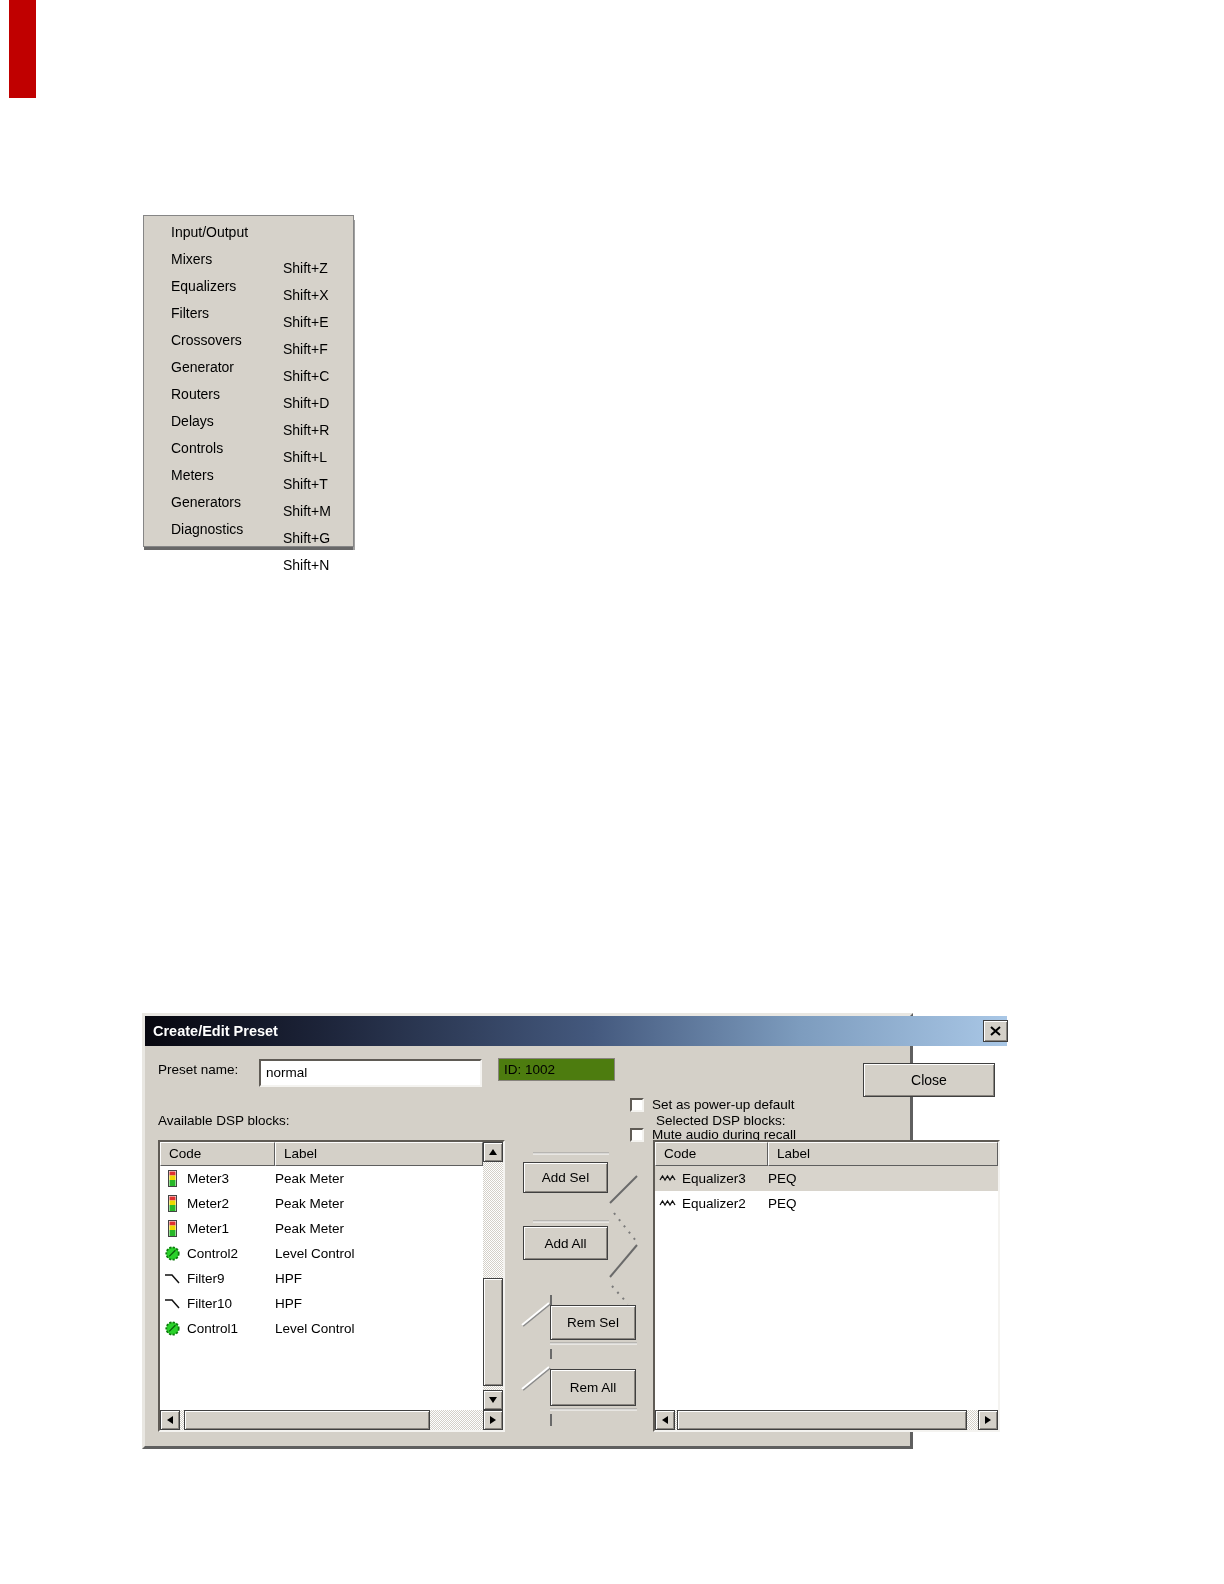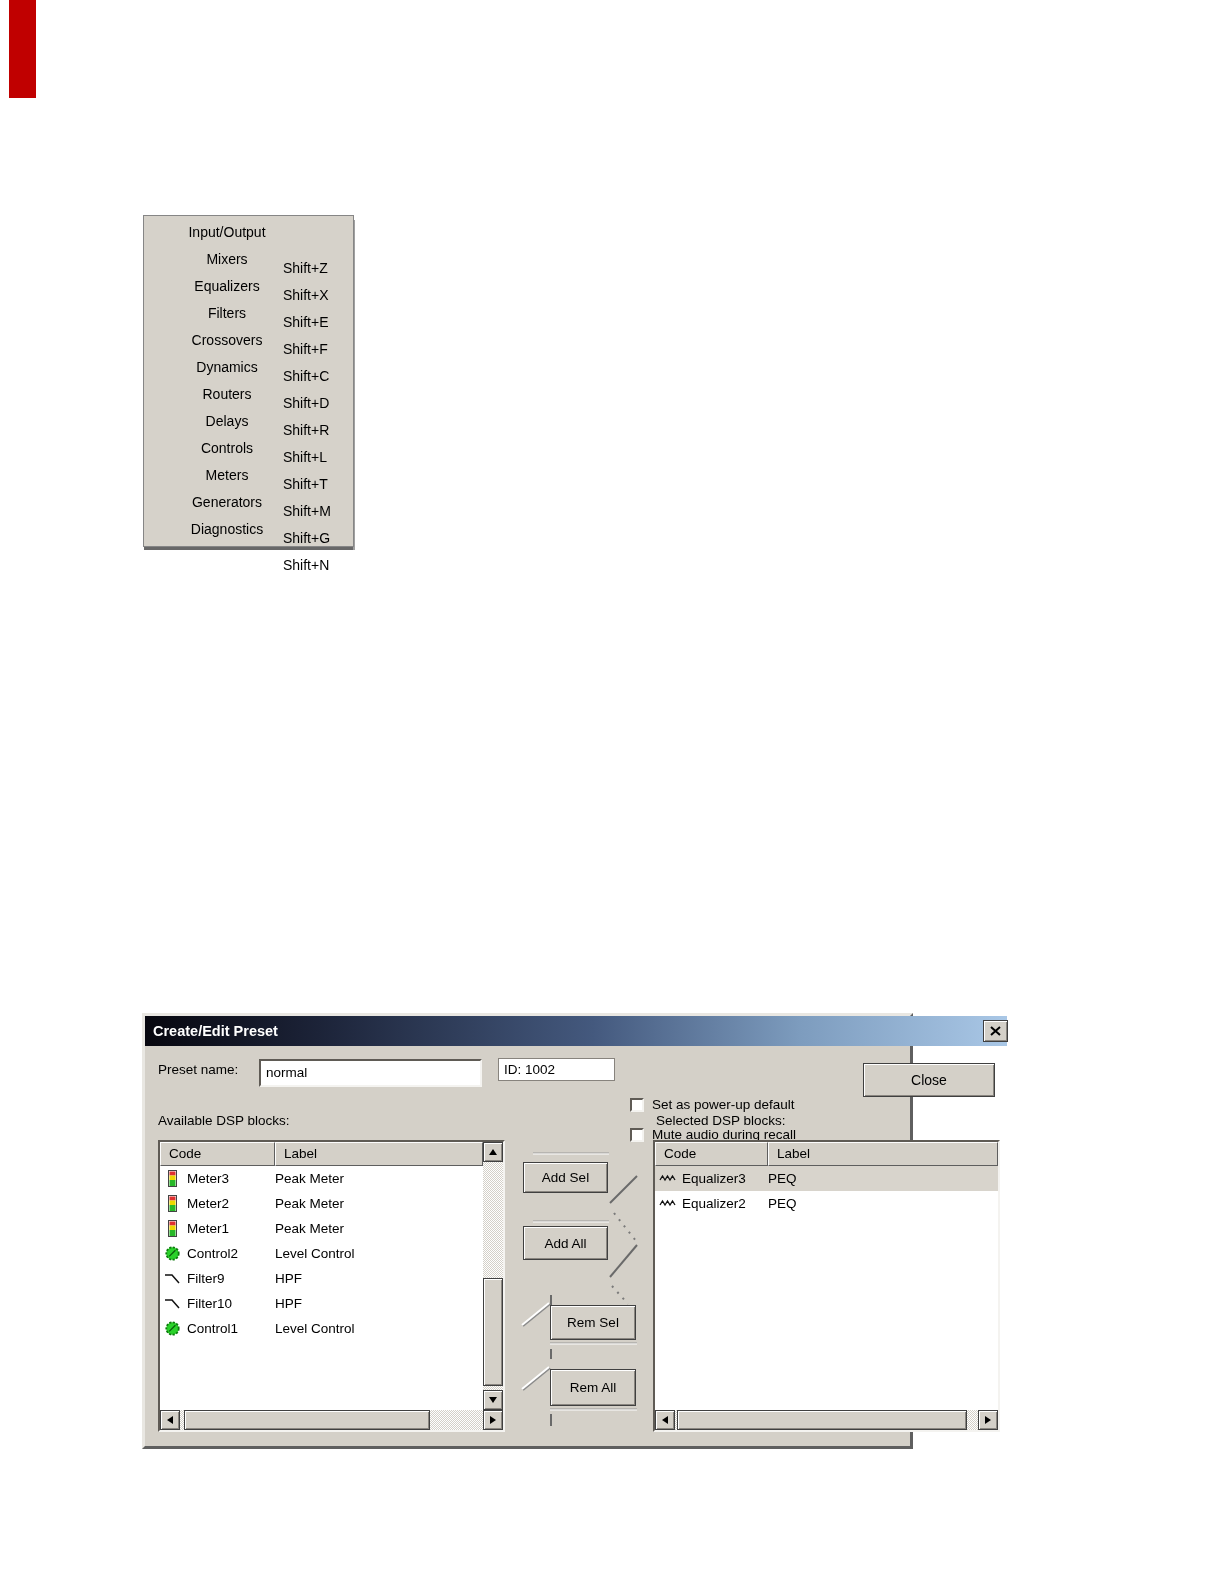--- a/index.html
+++ b/index.html
@@ -6,21 +6,21 @@
   .page { position:relative; width:1224px; height:1584px; background:#ffffff; overflow:hidden;
           font-family:"Liberation Sans", sans-serif; color:#000; }
 
   .red-marker { position:absolute; left:9px; top:0; width:27px; height:98px; background:#c00000; }
 
   
   .menu { position:absolute; left:143px; top:215px; width:211px; background:#d6d2ca;
           border:1px solid #868686; box-shadow:0 4px 0 -1px #686868, 2px 4px 0 -1px #a0a0a0;
           padding:3px 0; box-sizing:border-box; }
   .mitem { height:27px; line-height:27px; display:flex; padding:0 10px 0 27px; font-size:14px; }
-  .mlabel { width:112px; flex:none;text-align:center; }
+  .mlabel { width:112px; flex:none; }
   .mshort { flex:1;margin-top:36px; }
 
   
   .dialog { position:absolute; left:142px; top:1013px; width:771px; height:436px; box-sizing:border-box;
             background:#d4d0c8; border:3px solid; border-color:#e9e7e2 #5f5f5f #5f5f5f #e9e7e2; }
   .titlebar { position:absolute; left:0; top:0; width:862px; height:30px;
               background:linear-gradient(to right,#07070f 0%,#1c2338 20%,#44597e 52%,#7d9cbe 76%,#a9c7e6 100%);
               color:#fff; font-weight:bold; font-size:14.5px; line-height:30px; }
   .titlebar .title { padding-left:8px; }
   .xbtn { position:absolute; left:838px; top:4px; width:25px; height:22px; padding:0; cursor:default; }
@@ -30,21 +30,21 @@
          font-family:"Liberation Sans", sans-serif; font-size:13.5px; color:#000;
          display:flex; align-items:center; justify-content:center; box-sizing:border-box; }
   .abs { position:absolute; }
 
   .sunk { border:2px solid; border-color:#5f5b55 #f4f3f0 #f4f3f0 #5f5b55; box-sizing:border-box; }
 
   .label13 { position:absolute; font-size:13.5px; line-height:16px; white-space:nowrap; }
 
   .nameinput { left:114px; top:43px; width:223px; height:28px; background:#fff;
                font-size:13.5px; line-height:24px; padding-left:5px; }
-  .idfield { left:353px; top:42px; width:117px; height:23px; background:#ffffff;
+  .idfield { left:353px; top:42px; width:117px; height:23px; background:#4d7c0f;
              border:1px solid #87837d; box-sizing:border-box; font-size:13.5px; line-height:21px; padding-left:5px; }
 
   .cbrow { position:absolute; left:485px; height:16px; display:flex; align-items:flex-end;margin-top:43px; }
   .cb { width:14px; height:14px; background:#fff; flex:none;
         border:2px solid; border-color:#5f5b55 #f4f3f0 #f4f3f0 #5f5b55; box-sizing:border-box; }
   .cbl { margin-left:8px; font-size:13.5px; white-space:nowrap; }
 
   .closebtn { left:718px; top:47px; width:132px; height:34px; font-size:14px; }
 
   
@@ -97,21 +97,21 @@
       </div>
       <div class="mitem">
         <span class="mlabel">Filters</span>
         <span class="mshort">Shift+F</span>
       </div>
       <div class="mitem">
         <span class="mlabel">Crossovers</span>
         <span class="mshort">Shift+C</span>
       </div>
       <div class="mitem">
-        <span class="mlabel">Dynamics</span>
+        <span class="mlabel">Generator</span>
         <span class="mshort">Shift+D</span>
       </div>
       <div class="mitem">
         <span class="mlabel">Routers</span>
         <span class="mshort">Shift+R</span>
       </div>
       <div class="mitem">
         <span class="mlabel">Delays</span>
         <span class="mshort">Shift+L</span>
       </div>

